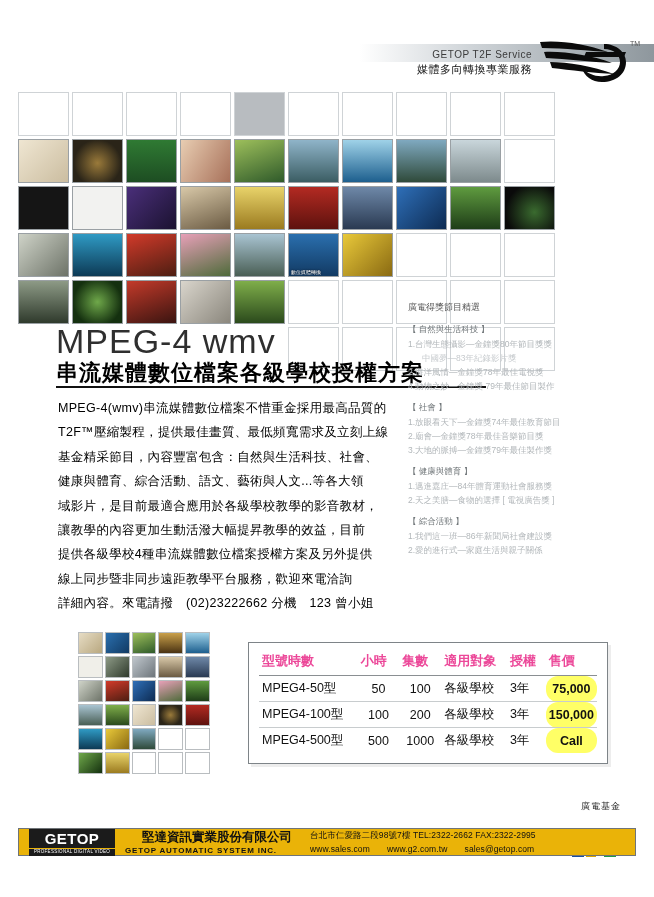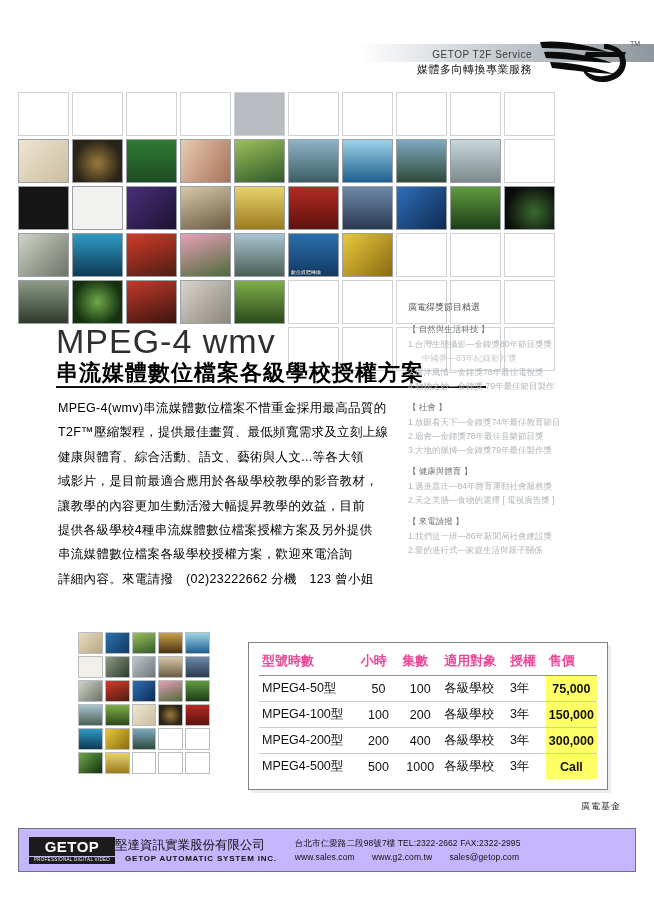--- a/index.html
+++ b/index.html
@@ -217,33 +217,34 @@
   .col-model { width: 30%; }
   .col-hours { width: 13%; text-align: center; }
   .col-eps   { width: 13%; text-align: center; }
   .col-target{ width: 20%; }
   .col-lic   { width: 12%; }
   .col-price { width: 22%; text-align: center; }
   td.price-cell {
     background: #ffff66;
     font-weight: bold;
     text-align: center;
+    border-radius: 12px;
   }
   th.th-center { text-align: center; }
 
   
   .footer {
     position: absolute;
     left: 18px;
     top: 828px;
     width: 618px;
-    height: 44px;
+    height: 28px;
     border: 1px solid #6f7478;
     box-sizing: border-box;
-    background: #c4b5fd;
+    background: #eab308;
     display: flex;
     align-items: center;
   }
   .footer-logo {
     margin-left: 10px;
     width: 86px;
   }
   .footer-logo .g-main {
     background: #1b1b1b;
     color: #ffffff;
@@ -257,23 +258,23 @@
   .footer-logo .g-sub {
     background: #1b1b1b;
     color: #ffffff;
     font-size: 4.5px;
     letter-spacing: .3px;
     text-align: center;
     line-height: 1.5;
     margin-top: 1px;
   }
   .footer-cn {
-    margin-left: 0;
+    margin-left: 27px;
     font-size: 12.5px;
-    font-weight: normal;
+    font-weight: bold;
     color: #111;
     line-height: 1.4;
   }
   .footer-en {
     margin-left: 10px;
     font-size: 8px;
     letter-spacing: .8px;
     color: #111;
     font-weight: bold;
   }
@@ -413,25 +414,26 @@
     </div>
   </div>
 
   <div class="title-main">MPEG-4  wmv</div>
   <div class="title-sub">串流媒體數位檔案各級學校授權方案</div>
   <div class="title-underline"></div>
 
   <div class="body-copy">
     <p>MPEG-4(wmv)串流媒體數位檔案不惜重金採用最高品質的</p>
     <p>T2F™壓縮製程，提供最佳畫質、最低頻寬需求及立刻上線</p>
+    <p>基金精采節目，內容豐富包含：自然與生活科技、社會、</p>
     <p>健康與體育、綜合活動、語文、藝術與人文...等各大領</p>
     <p>域影片，是目前最適合應用於各級學校教學的影音教材，</p>
     <p>讓教學的內容更加生動活潑大幅提昇教學的效益，目前</p>
     <p>提供各級學校4種串流媒體數位檔案授權方案及另外提供</p>
-    <p>串流媒體數位檔案各級學校授權方案，歡迎來電洽詢</p>
+    <p>線上同步暨非同步遠距教學平台服務，歡迎來電洽詢</p>
     <p>詳細內容。來電請撥　(02)23222662  分機　123  曾小姐</p>
   </div>
 
   <div class="awards">
     <div class="a-head">廣電得獎節目精選</div>
 
     <div class="a-cat">【 自然與生活科技 】</div>
     <div class="a-item">1.台灣生態攝影—金鐘獎80年節目獎獎</div>
     <div class="a-item faded" style="padding-left:14px;">中國夢—83年紀錄影片獎</div>
     <div class="a-item">2.海洋風情—金鐘獎78年最佳電視獎</div>
@@ -439,21 +441,21 @@
 
     <div class="a-cat">【 社會 】</div>
     <div class="a-item">1.放眼看天下—金鐘獎74年最佳教育節目</div>
     <div class="a-item">2.廟會—金鐘獎78年最佳音樂節目獎</div>
     <div class="a-item">3.大地的脈搏—金鐘獎79年最佳製作獎</div>
 
     <div class="a-cat">【 健康與體育 】</div>
     <div class="a-item">1.邁進嘉庄—84年體育運動社會服務獎</div>
     <div class="a-item">2.天之美膳—食物的選擇 [ 電視廣告獎 ]</div>
 
-    <div class="a-cat">【 來電請撥 】</div>
+    <div class="a-cat">【 綜合活動 】</div>
     <div class="a-item">1.我們這一班—86年新聞局社會建設獎</div>
     <div class="a-item">2.愛的進行式—家庭生活與親子關係</div>
   </div>
 
   <div class="mosaic">
     <div class="mosaic-row">
       <div class="mcell" style="background:linear-gradient(135deg,#e6dcc4,#b9a880);"></div>
       <div class="mcell" style="background:linear-gradient(135deg,#2a6fae,#123a63);"></div>
       <div class="mcell" style="background:linear-gradient(160deg,#9dbf5b,#2f5a2a);"></div>
       <div class="mcell" style="background:linear-gradient(180deg,#c9a04a,#4a3313);"></div>
@@ -519,28 +521,20 @@
         </tr>
         <tr>
           <td>MPEG4-100型</td>
           <td class="col-hours">100</td>
           <td class="col-eps">200</td>
           <td>各級學校</td>
           <td>3年</td>
           <td class="price-cell">150,000</td>
         </tr>
         <tr>
-          <td>MPEG4-200型</td>
-          <td class="col-hours">200</td>
-          <td class="col-eps">400</td>
-          <td>各級學校</td>
-          <td>3年</td>
-          <td class="price-cell">300,000</td>
-        </tr>
-        <tr>
           <td>MPEG4-500型</td>
           <td class="col-hours">500</td>
           <td class="col-eps">1000</td>
           <td>各級學校</td>
           <td>3年</td>
           <td class="price-cell">Call</td>
         </tr>
       </tbody>
     </table>
   </div>

